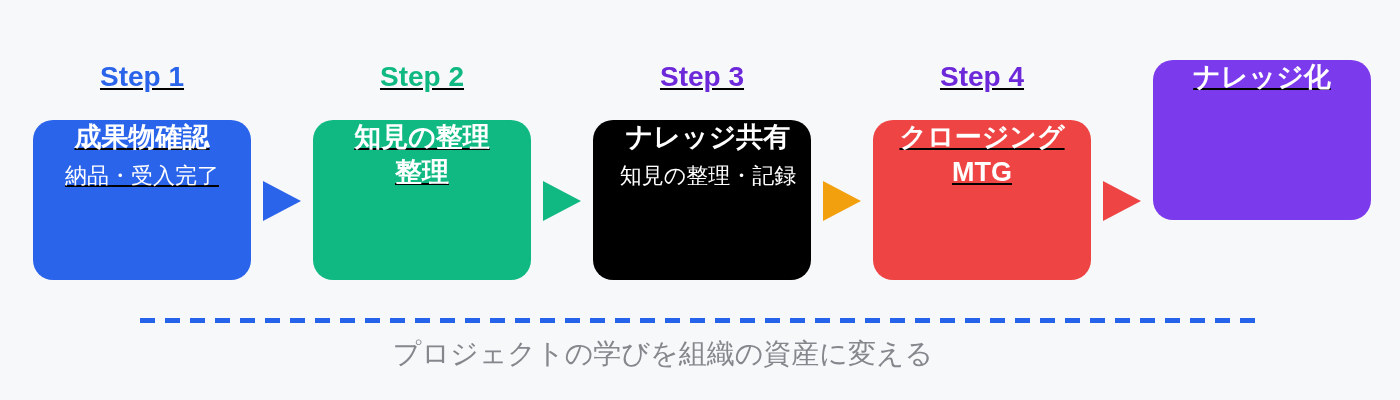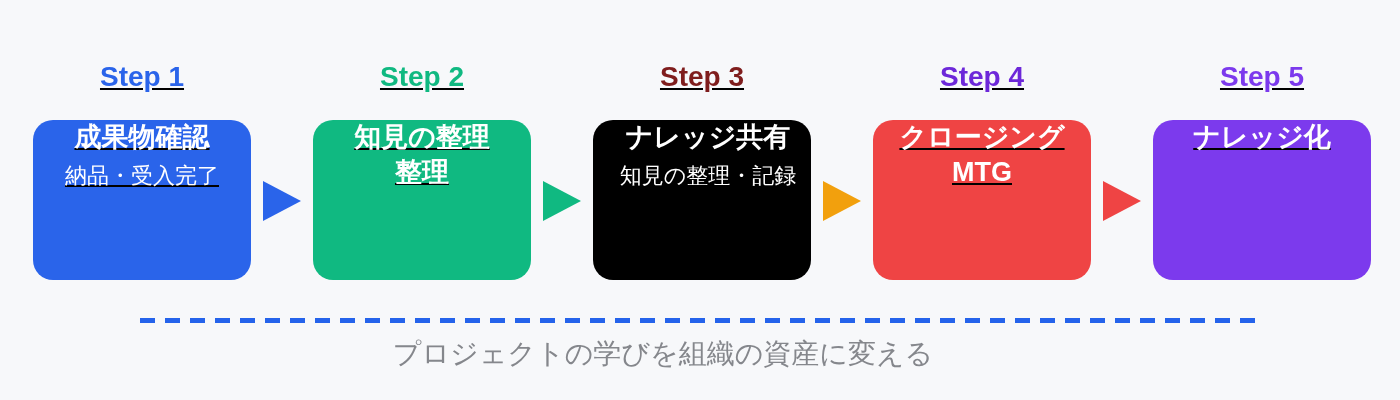--- a/index.html
+++ b/index.html
@@ -120,21 +120,21 @@
         <div class="card-title-line">整理</div>
 
       </div>
     </div>
 
     <div class="arrow-wrap">
       <div class="arrow" style="border-left-color: rgb(16, 185, 129);"></div>
     </div>
 
     <div class="step">
-      <div class="step-label" style="color: #7f1d1d;">Step 3</div>
+      <div class="step-label" style="color: #6d28d9;">Step 3</div>
       <div class="card" style="background: #000000; padding-left: 20px;">
         <div class="card-title-line">ナレッジ共有</div>
 
         <div class="card-subtitle">知見の整理・記録</div>
       </div>
     </div>
 
     <div class="arrow-wrap">
       <div class="arrow" style="border-left-color: rgb(242, 160, 13);"></div>
     </div>
@@ -146,21 +146,20 @@
         <div class="card-title-line">MTG</div>
 
       </div>
     </div>
 
     <div class="arrow-wrap">
       <div class="arrow" style="border-left-color: rgb(239, 68, 68);"></div>
     </div>
 
     <div class="step">
-      <div class="step-label" style="color: rgb(124, 58, 237);">Step 5</div>
       <div class="card" style="background: rgb(124, 58, 237);">
         <div class="card-title-line">ナレッジ化</div>
 
       </div>
     </div>
 
   </div>
 
   <div class="divider" style="background: repeating-linear-gradient(90deg, rgb(37, 99, 235) 0px, rgb(37, 99, 235) 15px, transparent 15px, transparent 25px);"></div>
   <div class="caption">プロジェクトの学びを組織の資産に変える</div>

